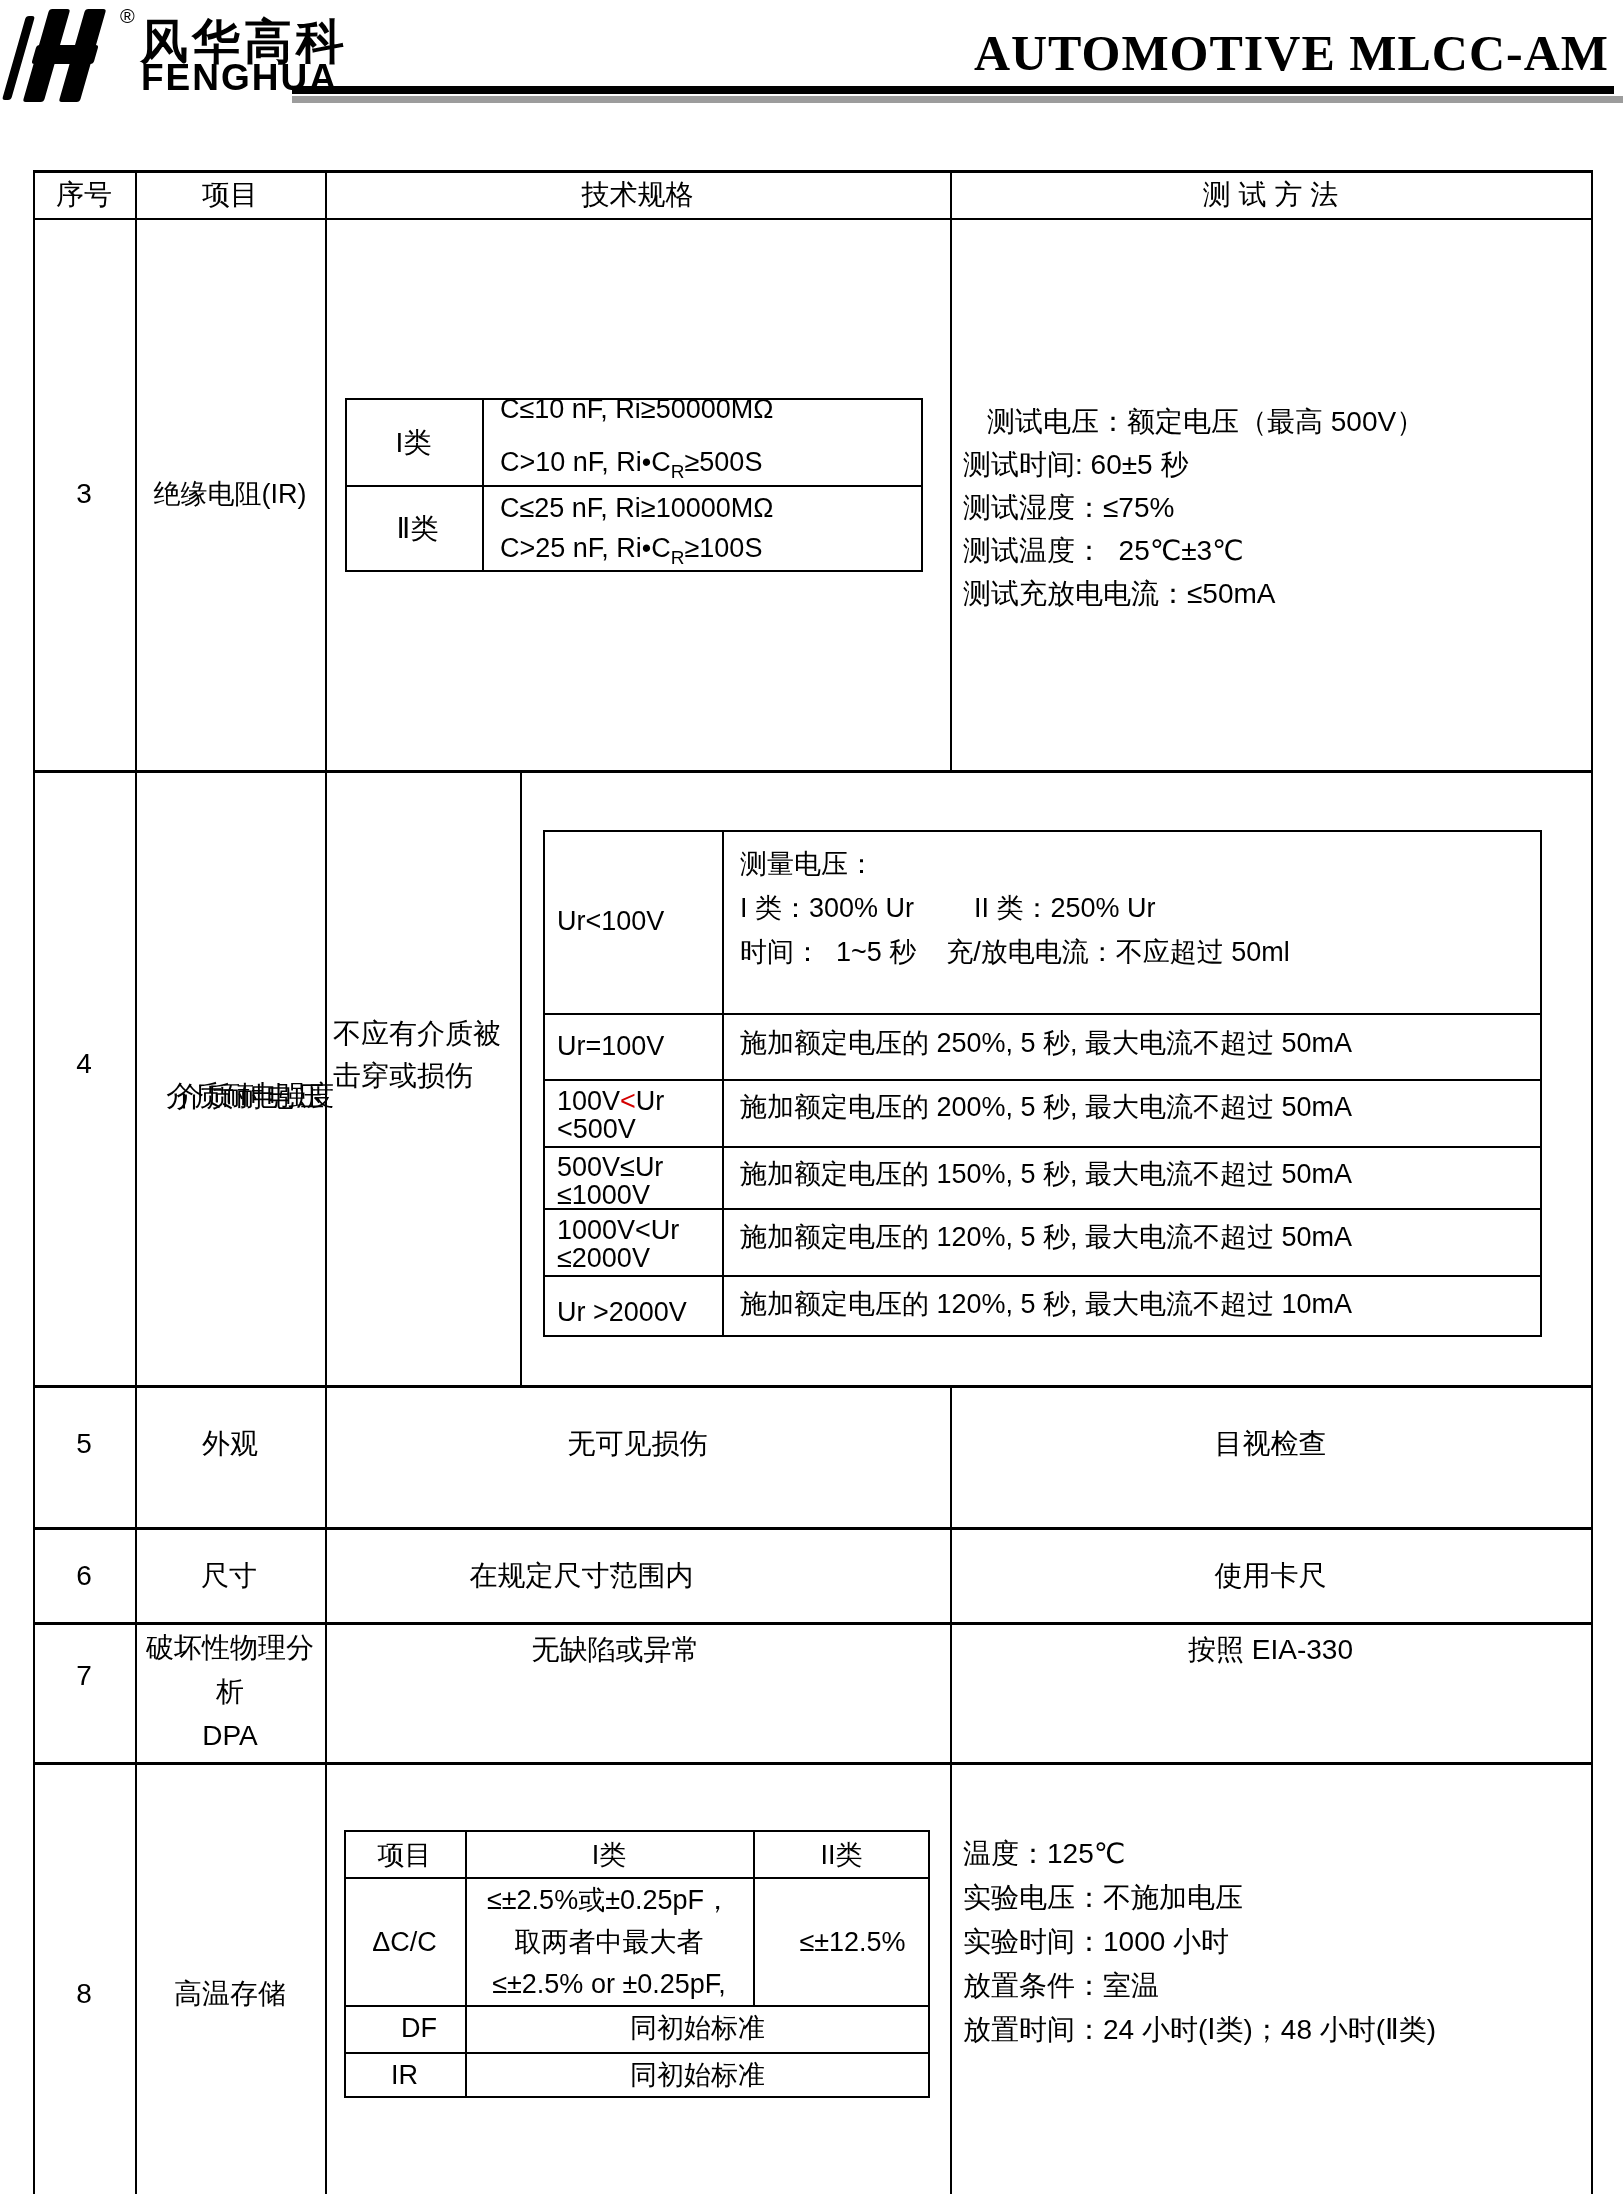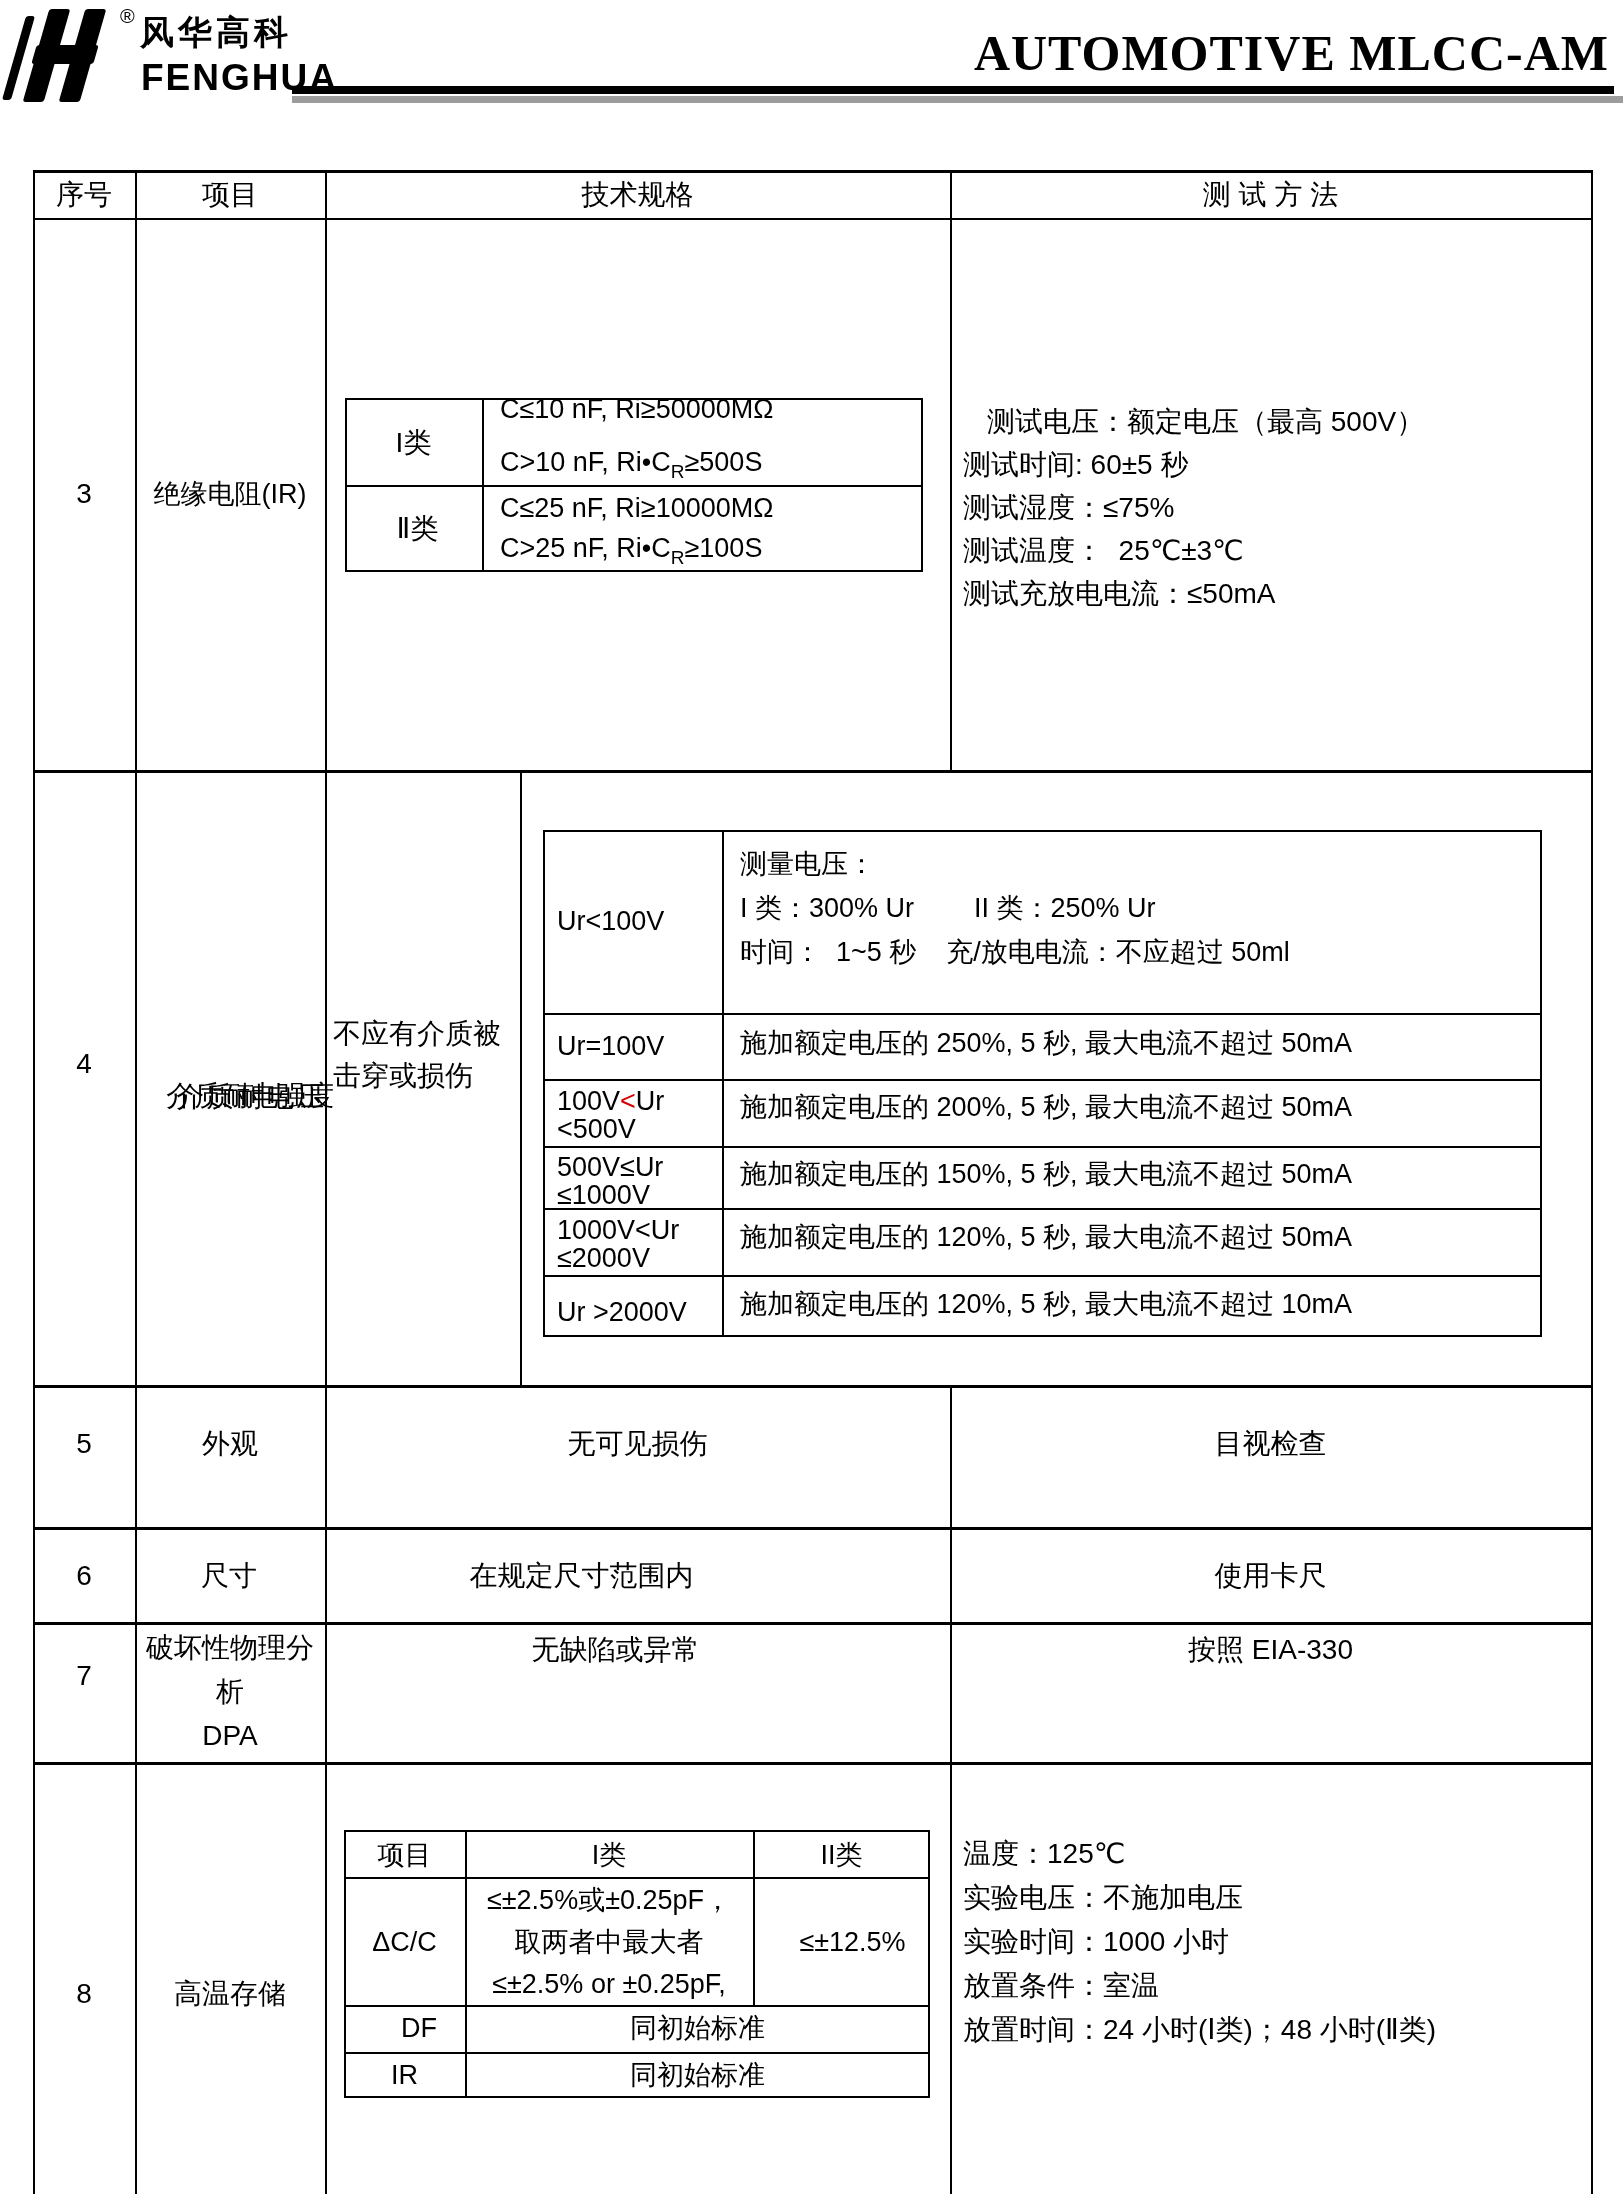--- a/index.html
+++ b/index.html
@@ -8,21 +8,21 @@
   .t{position:absolute;font-size:28px;line-height:32px;color:#000;white-space:pre;}
   .ctr{text-align:center;}
   .sm{font-size:27px;}
   .hline{position:absolute;background:#000;height:3px;}
   .vline{position:absolute;background:#000;width:2px;}
   .box{position:absolute;border:2px solid #000;box-sizing:border-box;}
   .sub{font-size:19px;position:relative;top:7px;}
   .red{color:#d40000;}
   .title{position:absolute;font-family:"Liberation Serif","DejaVu Serif",serif;
          font-weight:bold;font-size:50px;letter-spacing:1px;}
-  .brandcn{position:absolute;font-weight:bold;font-size:34px;letter-spacing:4px;}
+  .brandcn{position:absolute;font-weight:bold;font-size:48px;letter-spacing:4px;}
   .branden{position:absolute;font-weight:bold;font-size:37px;letter-spacing:2px;}
   .rule{position:absolute;}
   .logo{position:absolute;left:10px;top:4px;width:104px;height:102px;}
   .logo .bar{position:absolute;background:#000;border-radius:3px;transform:skewX(-16deg);}
   .ovl-wrap{position:relative;display:inline-block;}
   .ovl{position:absolute;left:10px;top:1px;letter-spacing:2px;}
 </style>
 </head>
 <body>
 

